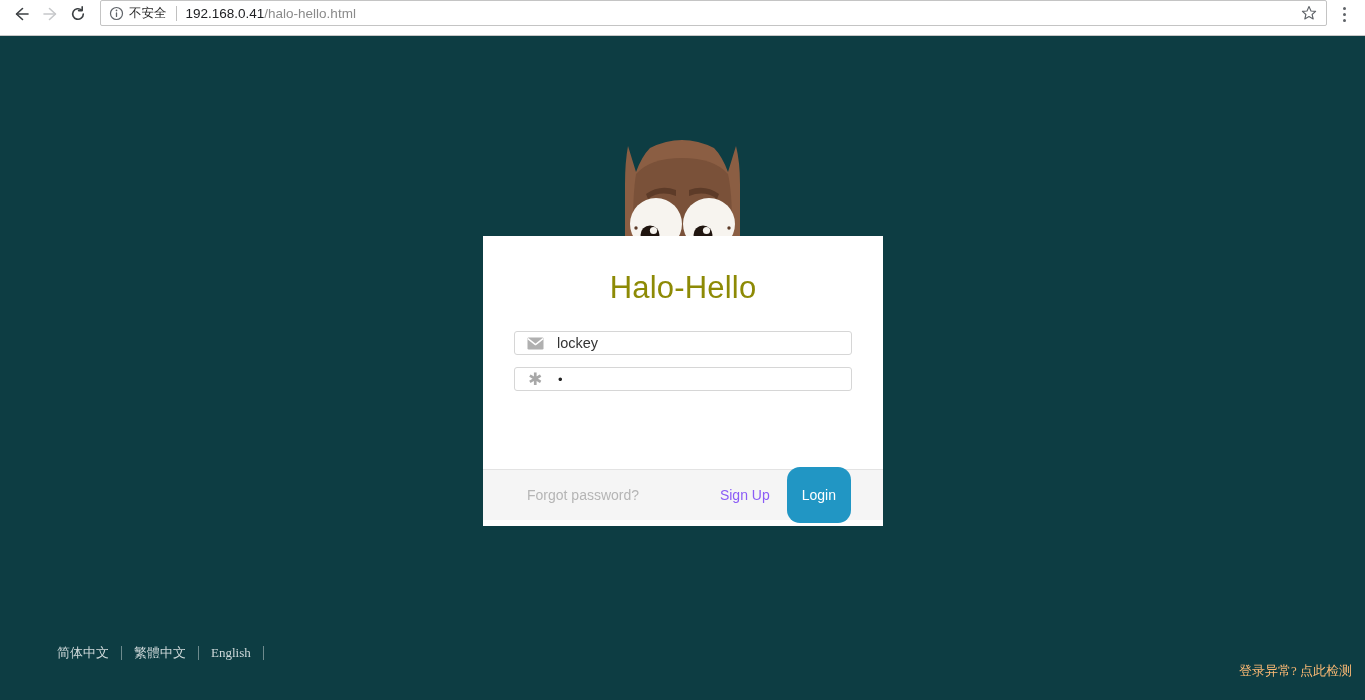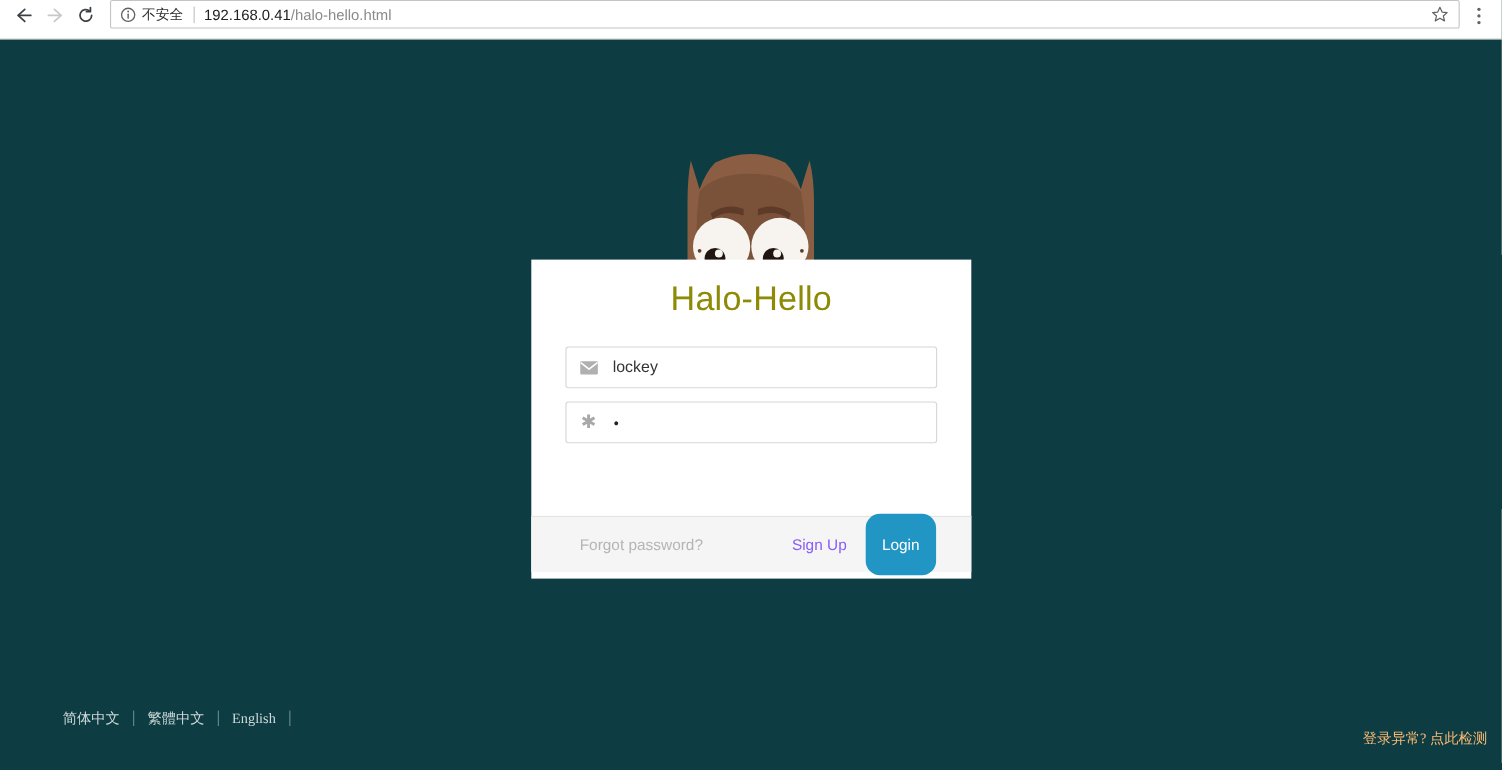--- a/index.html
+++ b/index.html
@@ -100,34 +100,34 @@
   .card {
     position: absolute;
     left: 483px;
     top: 200px;
     width: 400px;
     height: 290px;
     background: #ffffff;
     z-index: 5;
   }
   .card-body {
-    padding: 18px 31px 0 31px;
+    padding: 34px 31px 0 31px;
     height: 233px;
   }
   .card-title {
     text-align: center;
     font-size: 31px;
     color: #8d8a05;
     font-weight: 400;
     letter-spacing: 0.2px;
     margin-bottom: 25px;
     font-family: "Liberation Sans", sans-serif;
   }
   .field {
-    height: 38px;
+    height: 24px;
     border: 1px solid #d6d6d6;
     border-radius: 3px;
     display: flex;
     align-items: center;
     padding: 0 10px;
     margin-bottom: 12px;
     background: #fff;
   }
   .field-icon {
     width: 20px;

